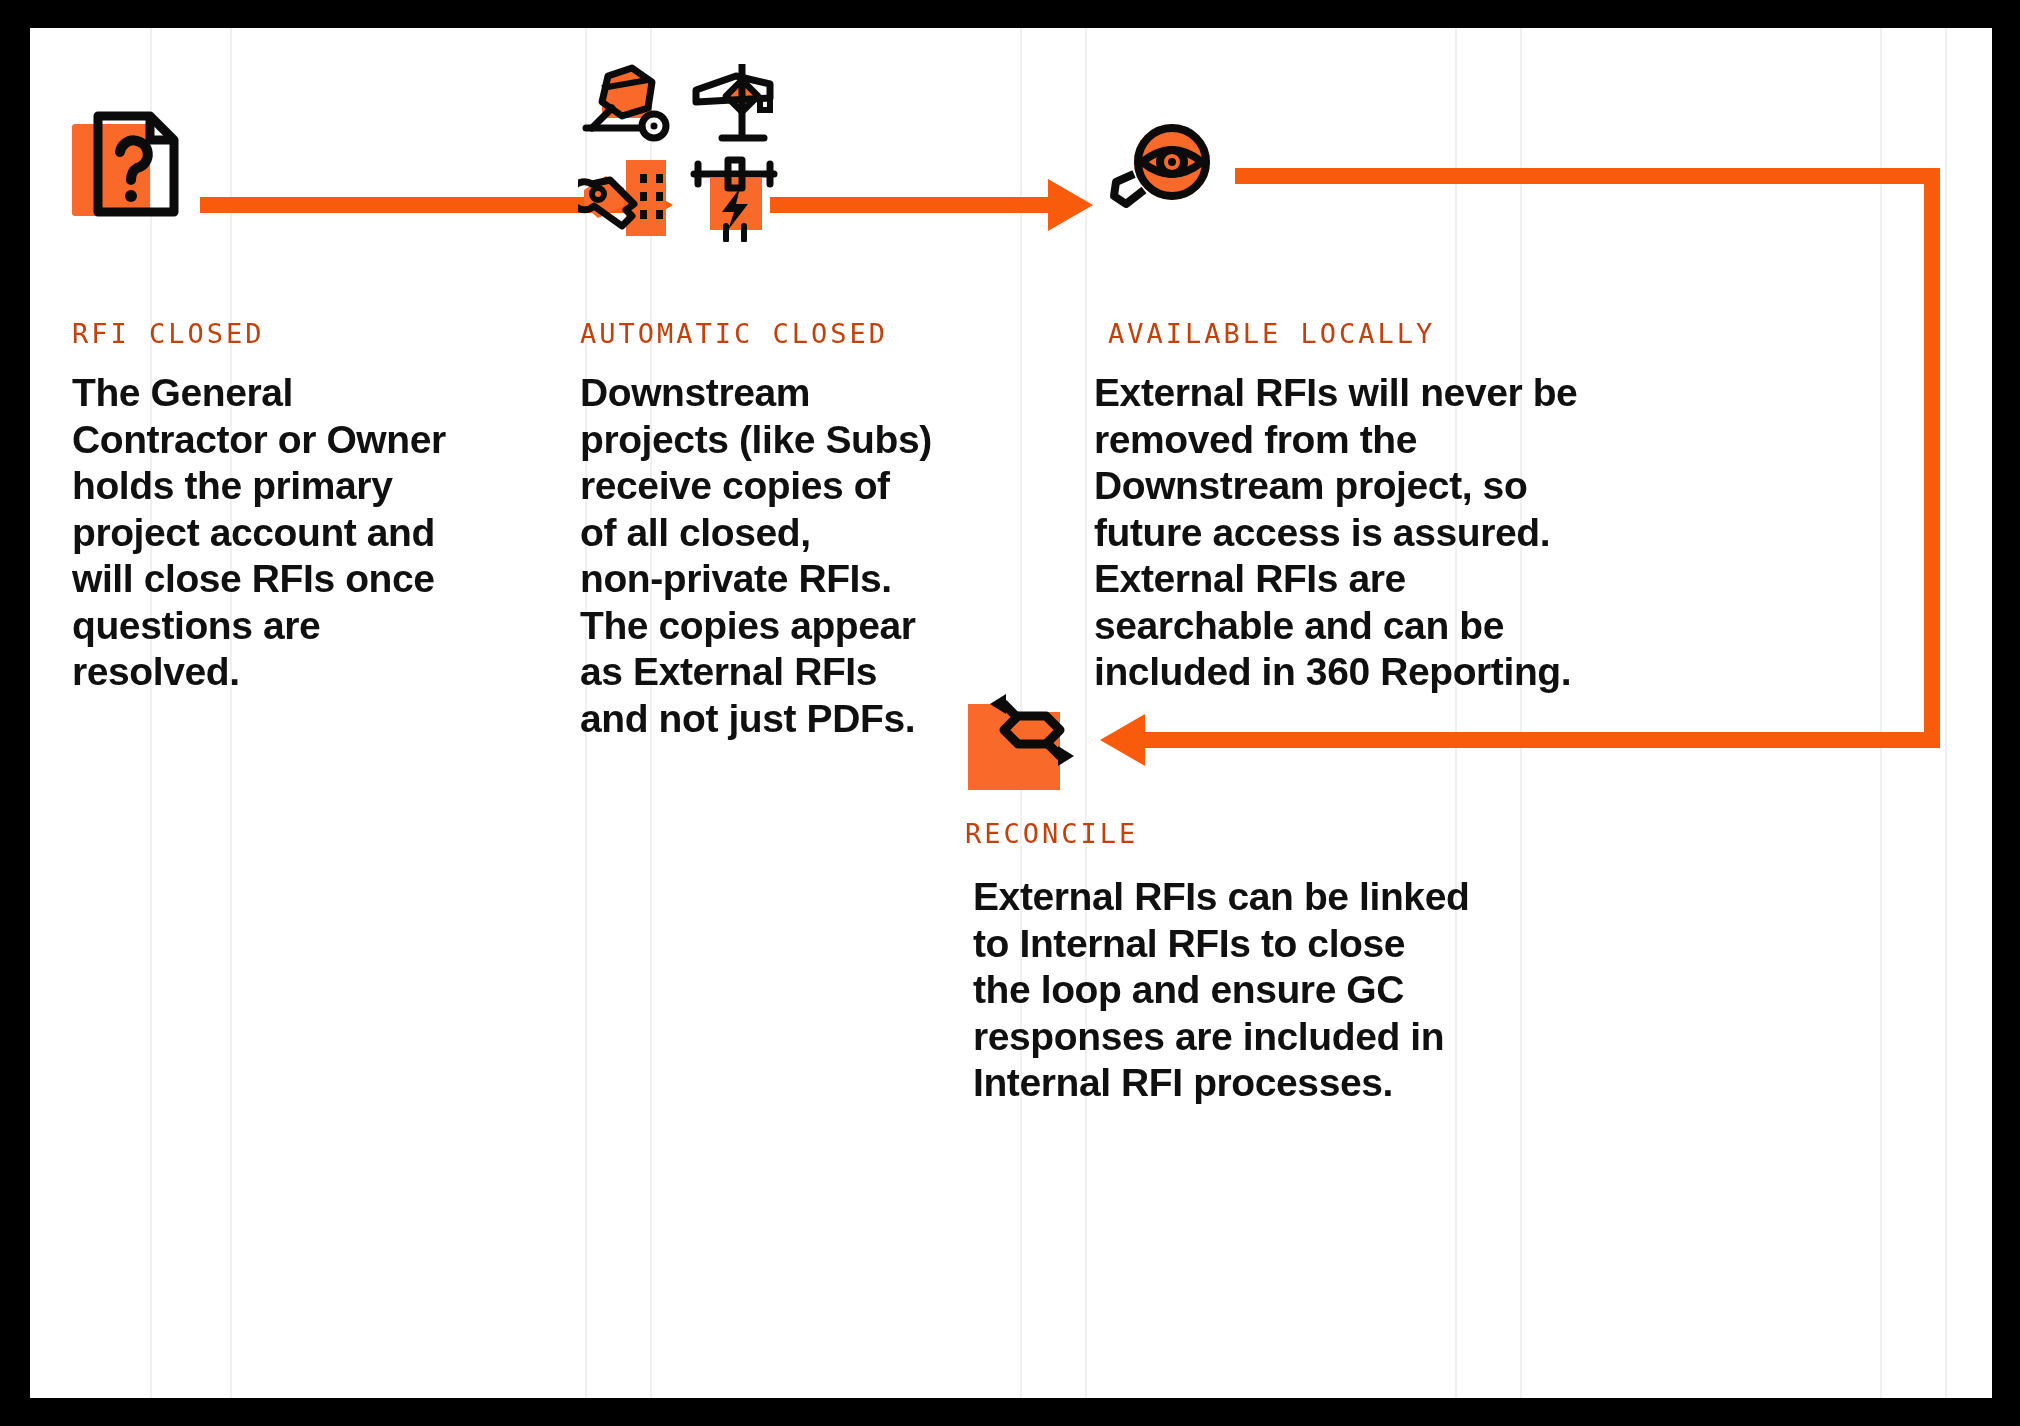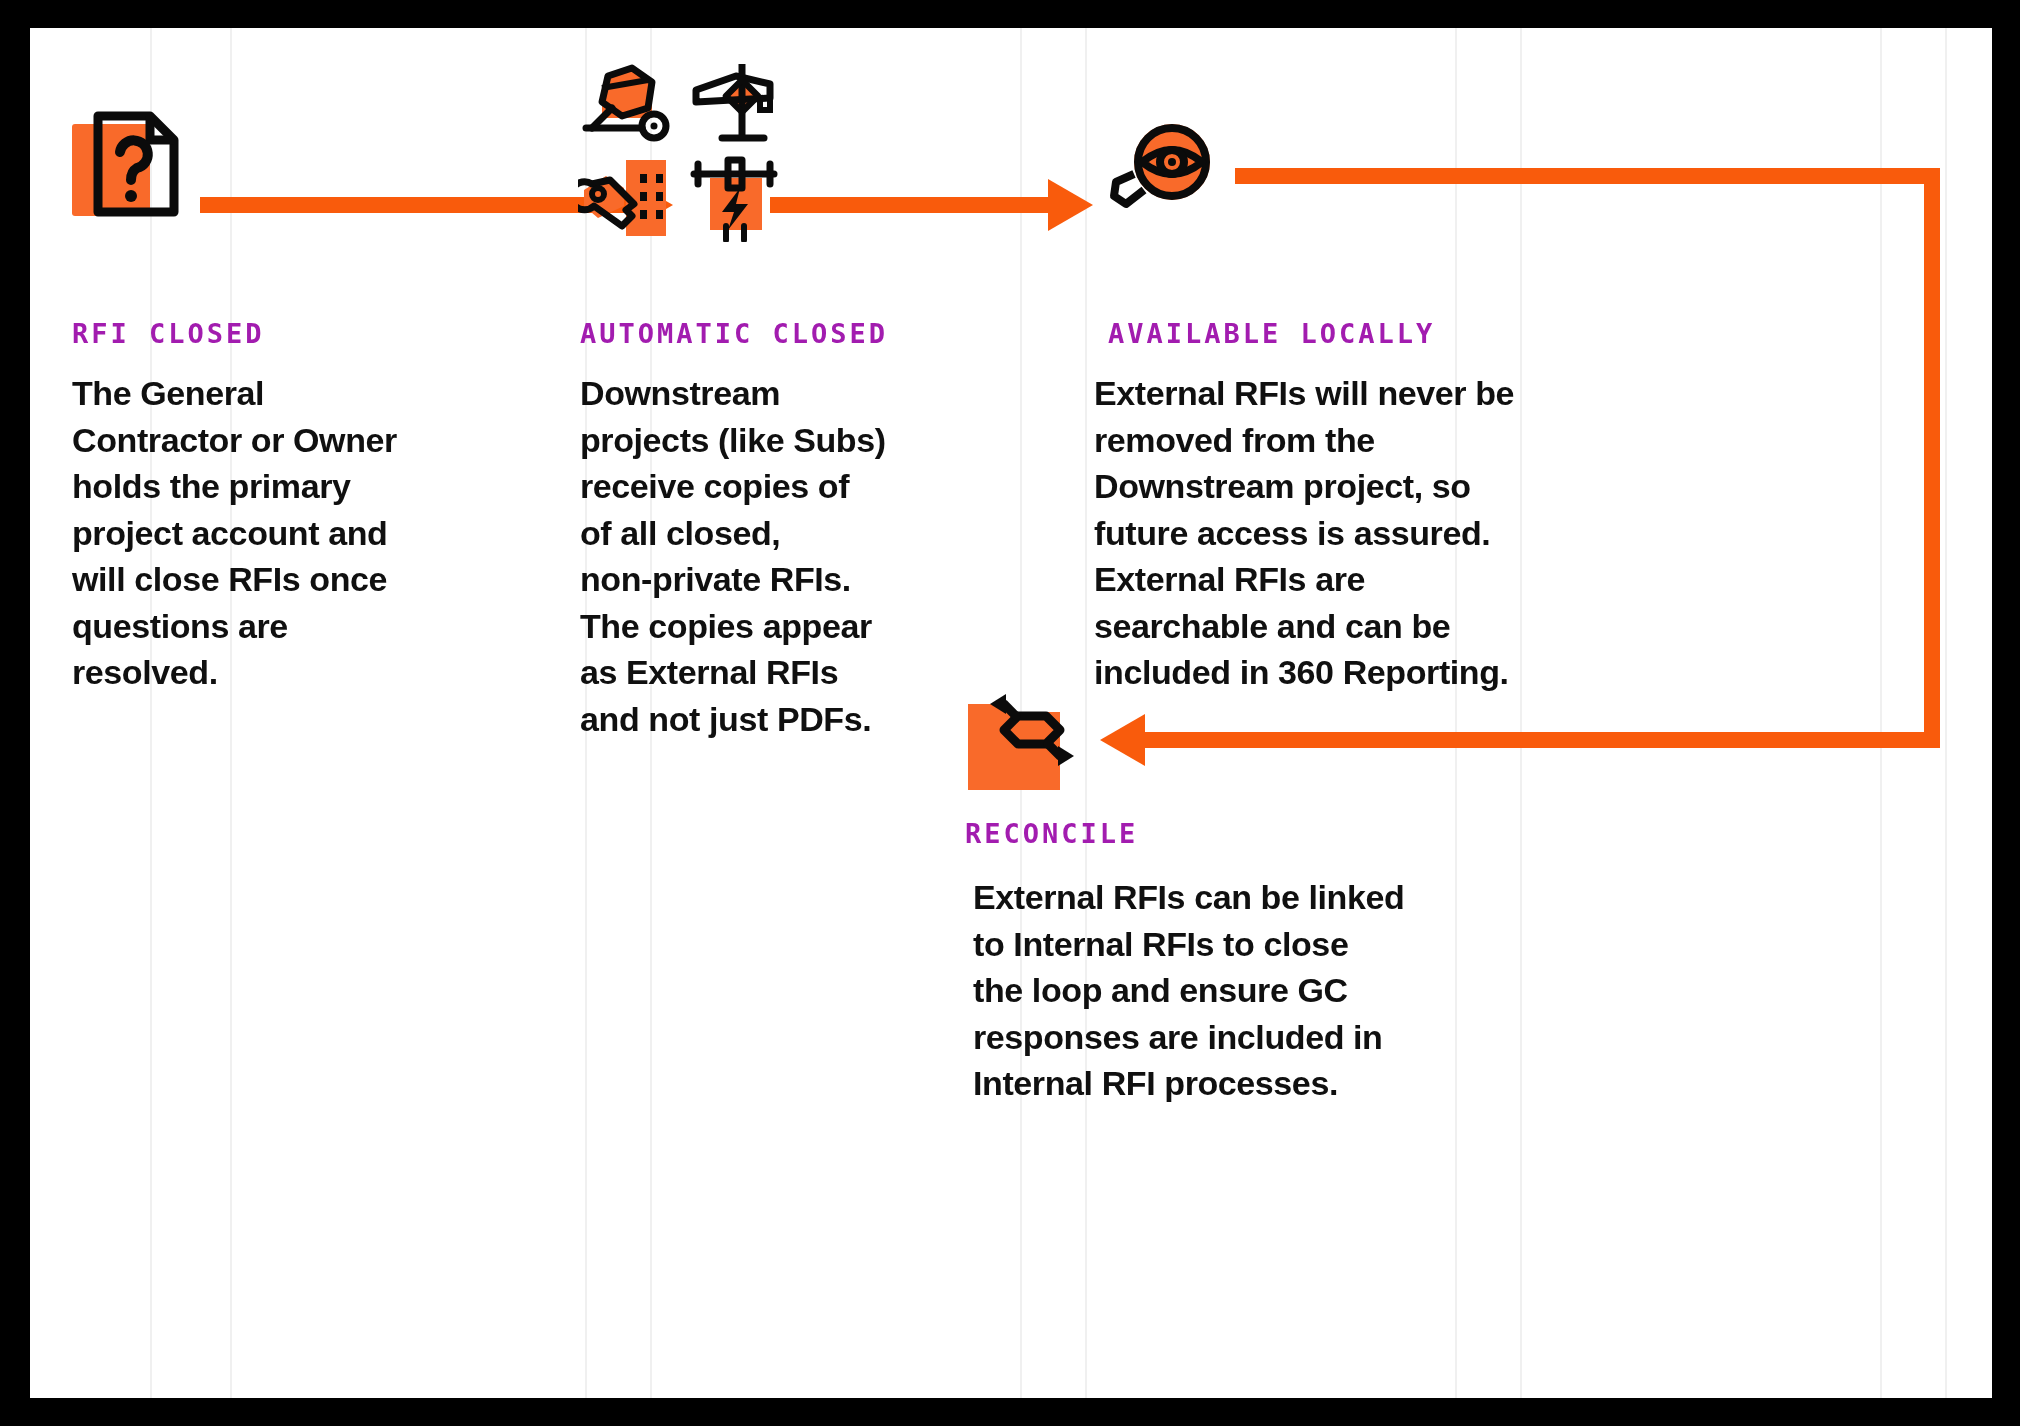--- a/index.html
+++ b/index.html
@@ -44,32 +44,32 @@
 
   
   .node {
     position: absolute;
   }
   .icon-row {
     position: absolute;
   }
   .label {
     position: absolute;
-    color: #a21caf;
+    color: #c2410c;
     font-family: "DejaVu Sans Mono", "Liberation Mono", monospace;
     font-size: 27px;
-    font-weight: 700;
+    font-weight: 400;
     letter-spacing: 3.0px;
     white-space: nowrap;
   }
   .body {
     position: absolute;
     color: #101010;
     font-family: "Liberation Sans", sans-serif;
-    font-size: 34px;
+    font-size: 39px;
     font-weight: 700;
     line-height: 46.5px;
     letter-spacing: -0.4px;
     white-space: pre-line;
   }
 
   
   .arrow-shaft {
     position: absolute;
     background: #F95B0C;

